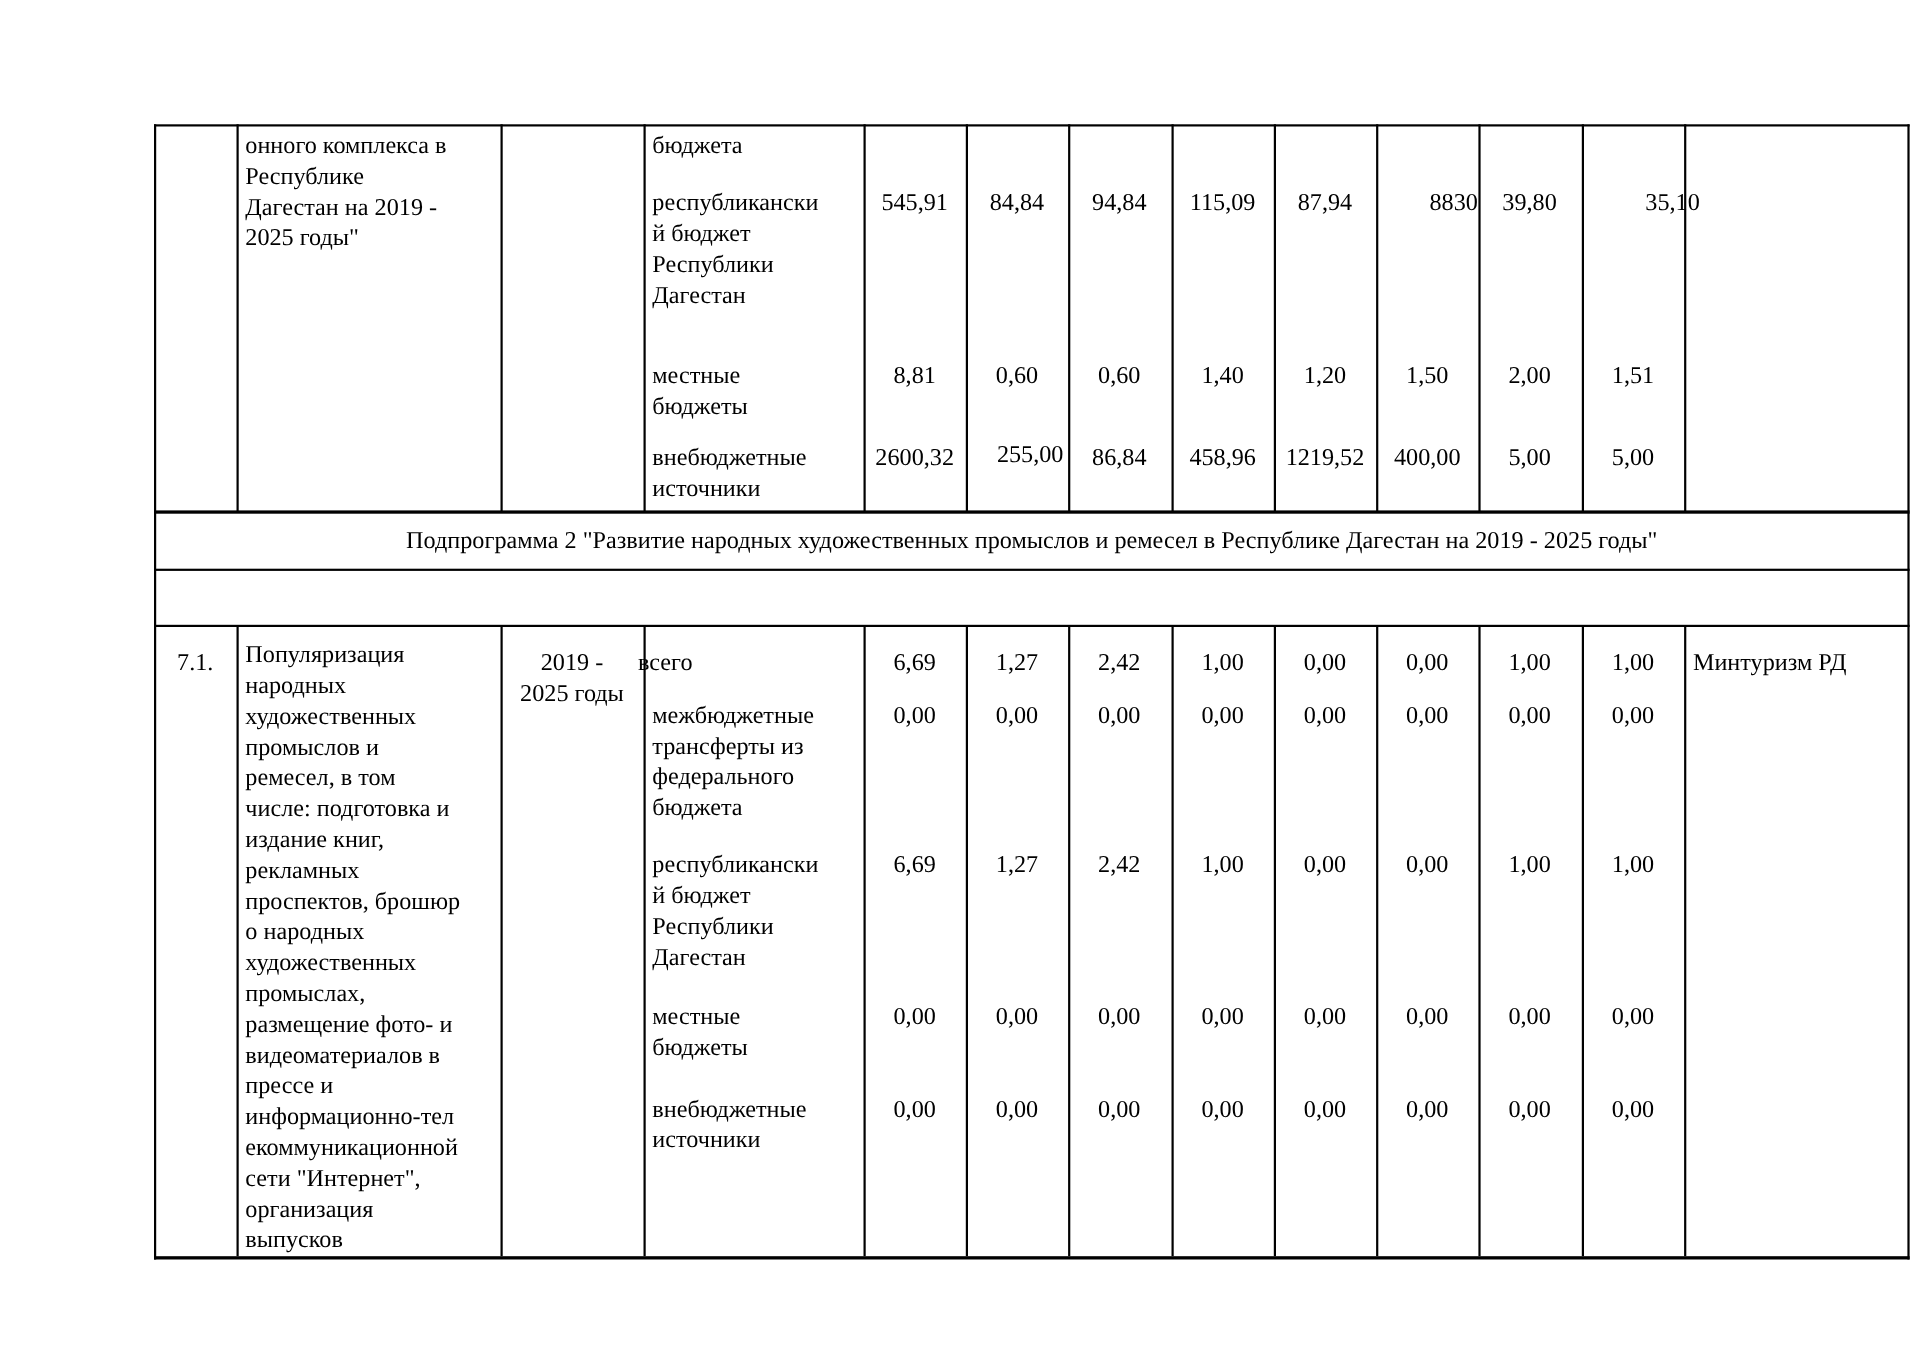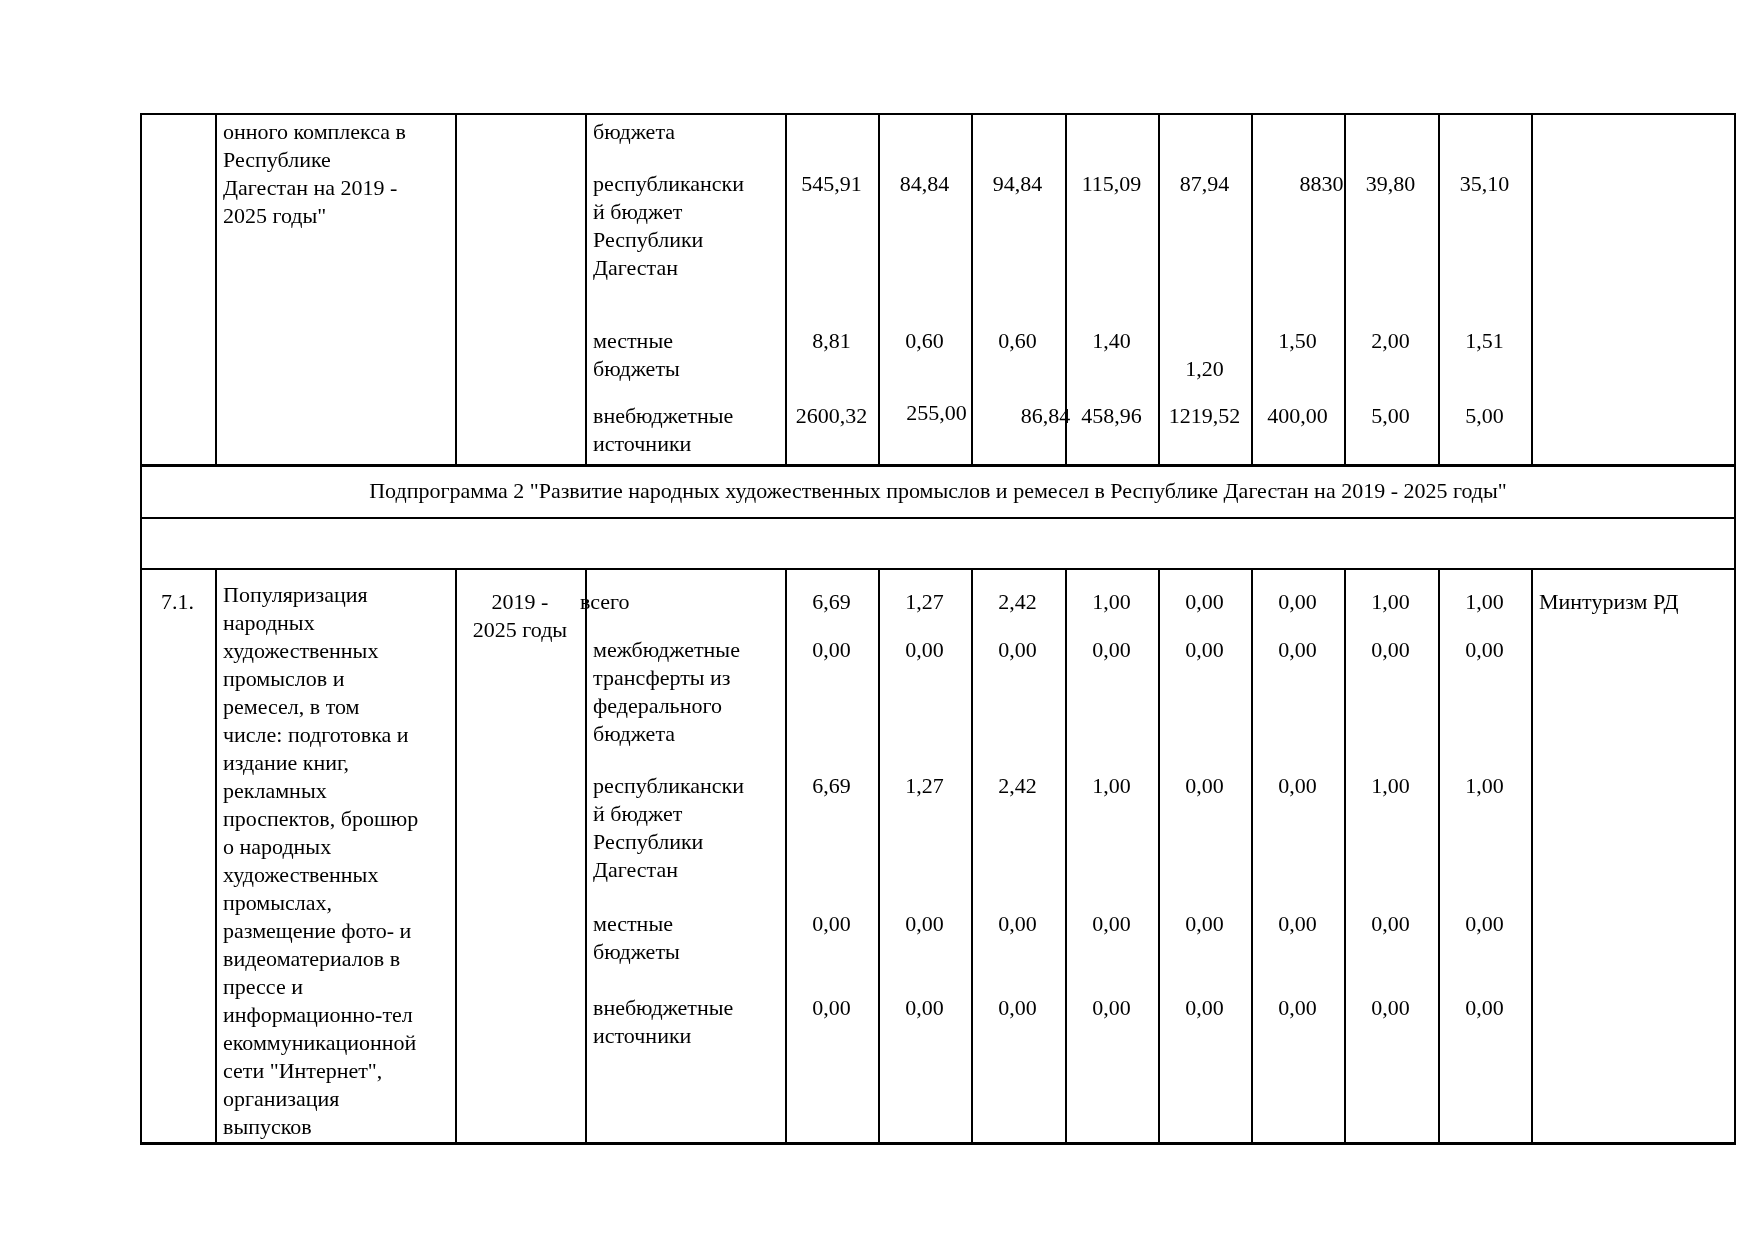--- a/index.html
+++ b/index.html
@@ -82,34 +82,34 @@
     <div class="txt" style="left:453px;top:289px;width:188px;">внебюджетные
 источники</div>
 
     <div class="num" style="left:645px;top:57px;">545,91</div>
     <div class="num" style="left:738px;top:57px;">84,84</div>
     <div class="num" style="left:831px;top:57px;">94,84</div>
     <div class="num" style="left:925px;top:57px;">115,09</div>
     <div class="num" style="left:1018px;top:57px;">87,94</div>
     <div class="num" style="left:1111px;top:57px;margin-left:24px;">8830</div>
     <div class="num" style="left:1204px;top:57px;">39,80</div>
-    <div class="num" style="left:1298px;top:57px;">35,10</div>
+    <div class="num" style="left:1298px;top:57px;padding-left:36px;">35,10</div>
 
     <div class="num" style="left:645px;top:214px;">8,81</div>
     <div class="num" style="left:738px;top:214px;">0,60</div>
     <div class="num" style="left:831px;top:214px;">0,60</div>
     <div class="num" style="left:925px;top:214px;">1,40</div>
-    <div class="num" style="left:1018px;top:214px;margin-top:28px;">1,20</div>
+    <div class="num" style="left:1018px;top:214px;">1,20</div>
     <div class="num" style="left:1111px;top:214px;">1,50</div>
     <div class="num" style="left:1204px;top:214px;">2,00</div>
     <div class="num" style="left:1298px;top:214px;">1,51</div>
 
     <div class="num" style="left:645px;top:289px;">2600,32</div>
     <div class="num" style="left:738px;top:286px;padding-left:12px;">255,00</div>
-    <div class="num" style="left:831px;top:289px;margin-left:28px;">86,84</div>
+    <div class="num" style="left:831px;top:289px;">86,84</div>
     <div class="num" style="left:925px;top:289px;">458,96</div>
     <div class="num" style="left:1018px;top:289px;">1219,52</div>
     <div class="num" style="left:1111px;top:289px;">400,00</div>
     <div class="num" style="left:1204px;top:289px;">5,00</div>
     <div class="num" style="left:1298px;top:289px;">5,00</div>
 
     <div class="hdr" style="top:364px;">Подпрограмма 2 "Развитие народных художественных промыслов и ремесел в Республике Дагестан на 2019 - 2025 годы"</div>
 
     <div class="num" style="left:0;top:475px;width:75px;">7.1.</div>
     <div class="txt desc71" style="left:83px;top:468px;width:224px;">Популяризация

